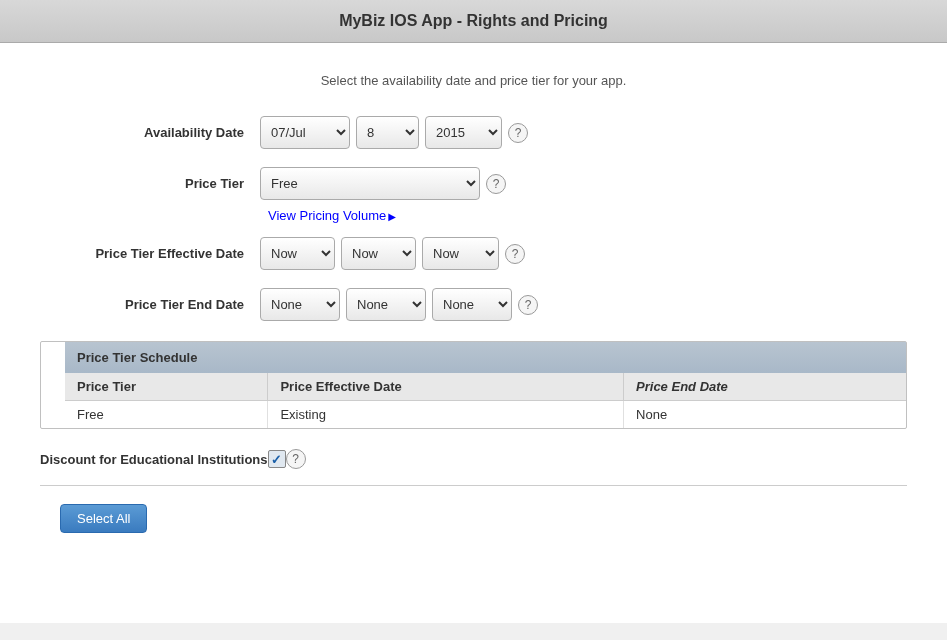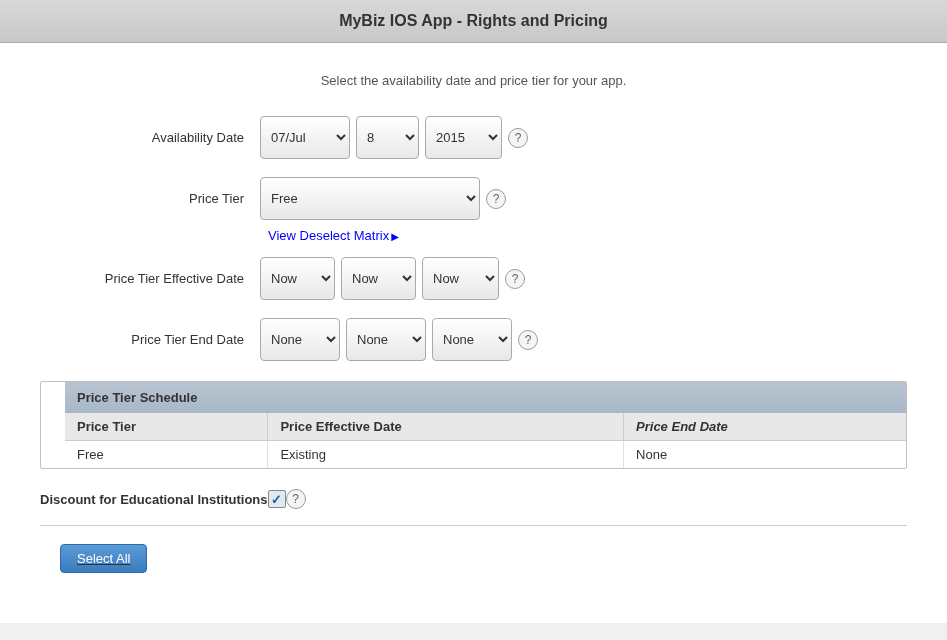--- a/index.html
+++ b/index.html
@@ -38,41 +38,41 @@
     .form-row {
       display: flex;
       align-items: center;
       margin-bottom: 18px;
     }
 
     .form-label {
       width: 220px;
       text-align: right;
       padding-right: 16px;
-      font-weight: 400;
+      font-weight: 700;
       font-size: 13px;
       color: #333;
       flex-shrink: 0;
     }
 
     .form-controls {
       display: flex;
       align-items: center;
       gap: 6px;
     }
 
     select {
       border: 1px solid #aaa;
       background: linear-gradient(to bottom, #fff, #e8e8e8);
       border-radius: 4px;
       padding: 3px 20px 3px 6px;
       font-size: 13px;
       color: #333;
       appearance: auto;
-      height: 43px;
+      height: 33px;
       cursor: pointer;
     }
 
     .price-tier-select {
       width: 220px;
     }
 
     .help-icon {
       display: inline-flex;
       align-items: center;
@@ -194,21 +194,20 @@
       max-width: 700px;
       line-height: 1.6;
     }
 
     .volume-buttons {
       display: flex;
       gap: 6px;
       flex-shrink: 0;
       margin-left: 20px;
       margin-top: 2px;
-      text-decoration: underline;
     }
 
     .btn-select-all {
       background: linear-gradient(to bottom, #5b9bd5, #3a7bbf);
       color: #fff;
       border: 1px solid #2a6aaf;
       border-radius: 4px;
       padding: 6px 16px;
       font-size: 13px;
       cursor: pointer;
@@ -263,21 +262,21 @@
       <select class="price-tier-select">
         <option>Free</option>
         <option>Tier 1</option>
         <option>Tier 2</option>
       </select>
       <span class="help-icon">?</span>
     </div>
   </div>
 
   <a class="view-pricing" href="#">
-    <span>View Deselect Matrix</span><span class="view-pricing-arrow">▶</span>
+    <span>View Pricing Volume</span><span class="view-pricing-arrow">▶</span>
   </a>
 
   <div class="form-row">
     <div class="form-label">Price Tier Effective Date</div>
     <div class="form-controls">
       <select>
         <option>Now</option>
         <option>Jan</option>
         <option>Feb</option>
       </select>

